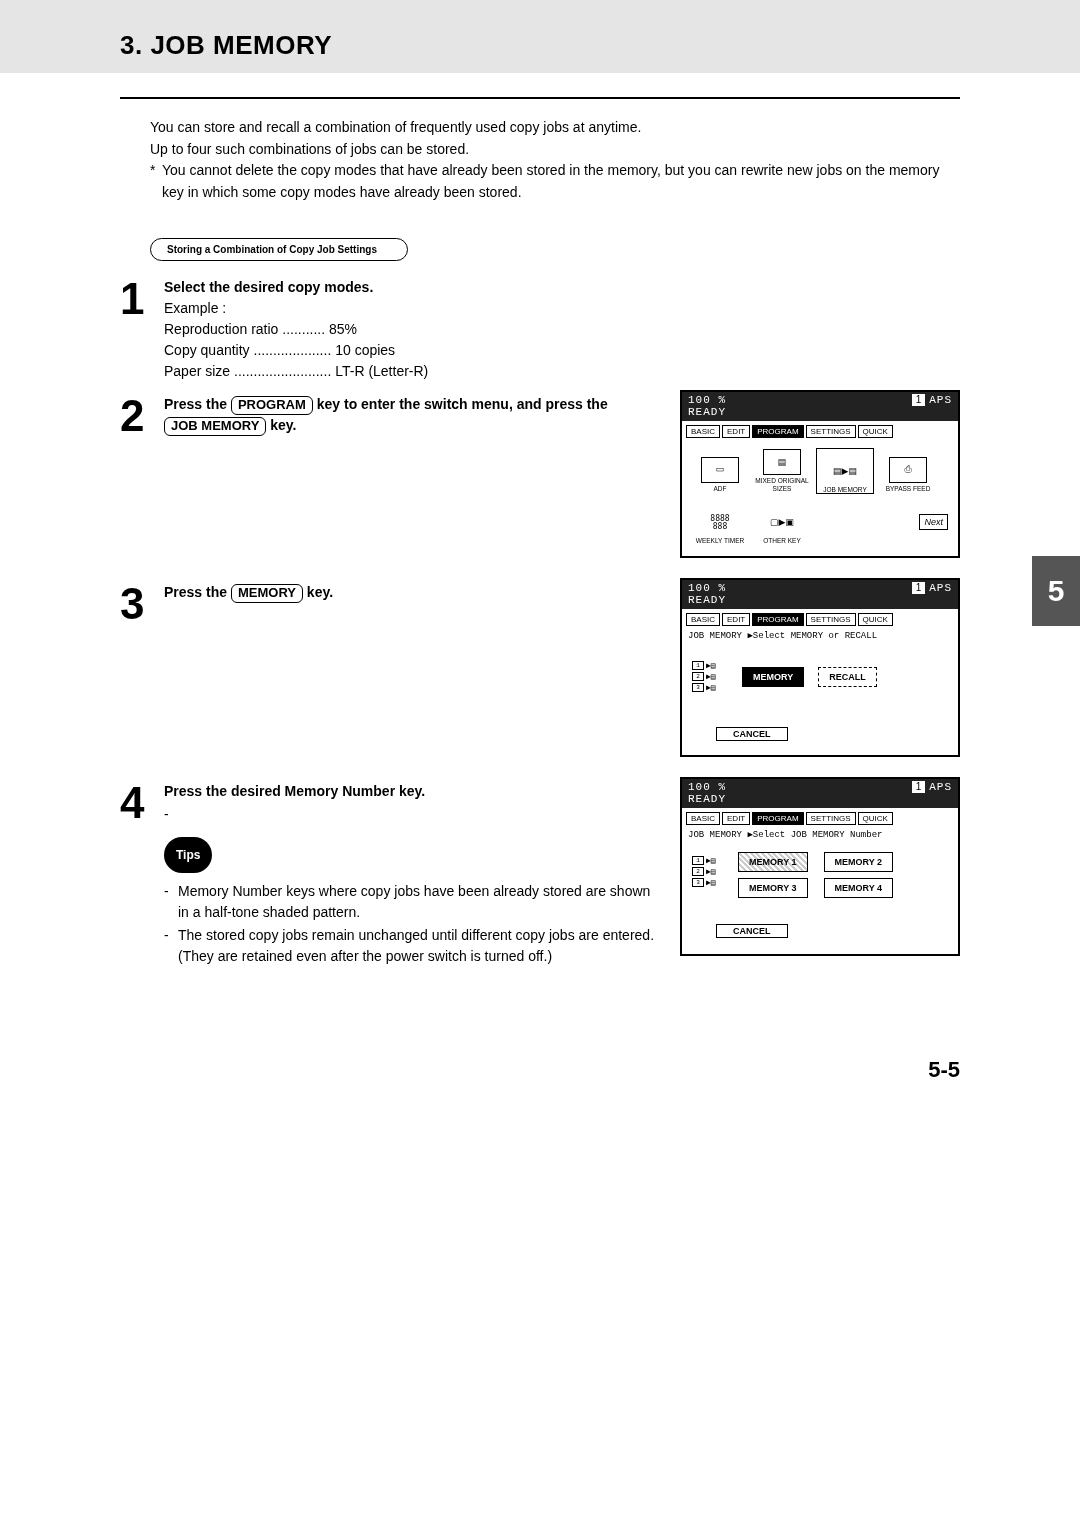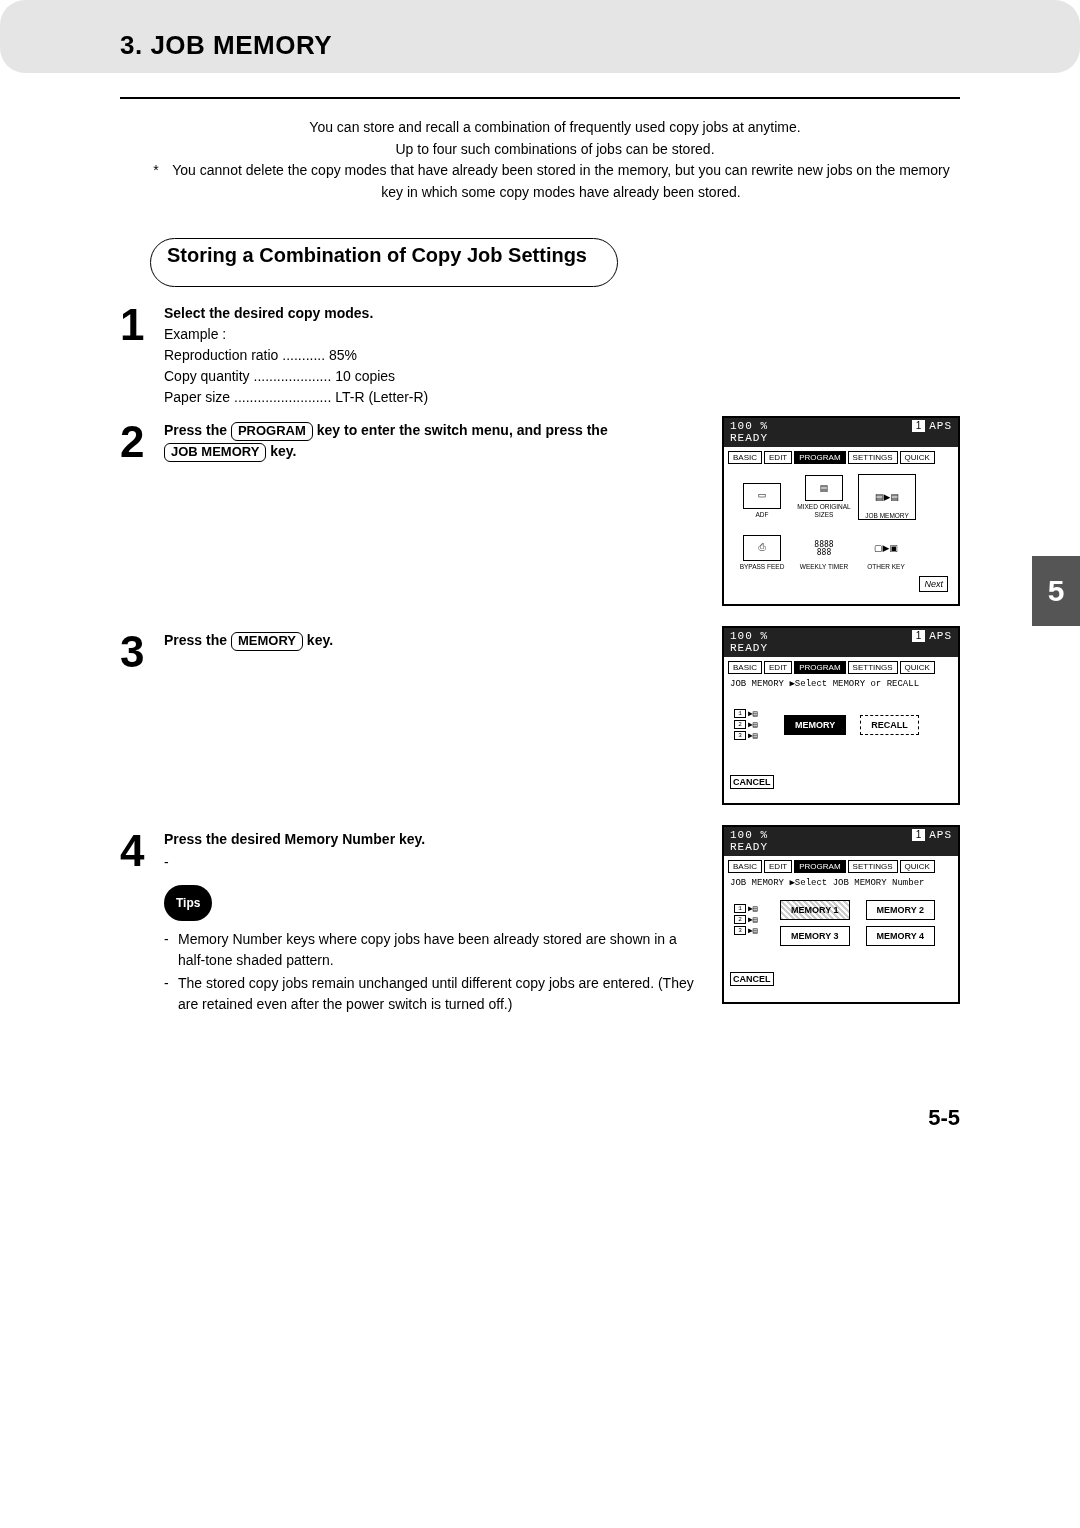--- a/index.html
+++ b/index.html
@@ -11,50 +11,48 @@
     background: #fff;
     width: 1080px;
   }
   .title-area {
     background: #e5e5e5;
     padding: 30px 0 12px 120px;
     font-size: 26px;
     font-weight: bold;
     font-family: "Arial", Helvetica, sans-serif;
     letter-spacing: 0.5px;
-    border-radius: 25px;
   }
   .content {
     padding: 0 120px 0 120px;
   }
   hr.sep {
     border: none;
     border-top: 2px solid #000;
     margin: 24px 0 18px 0;
   }
   .intro {
     margin-left: 30px;
     font-size: 14px;
     line-height: 1.55;
-    text-align: center;
   }
   .intro .note {
     display: flex;
   }
   .intro .note .ast {
     width: 12px;
     flex: 0 0 auto;
   }
   .section-header {
     display: inline-block;
     border: 1px solid #000;
     border-radius: 999px;
-    padding: 5px 30px 19px 16px;
-    font-weight: bold;
-    font-size: 20px;
+    padding: 5px 30px 5px 16px;
+    font-weight: bold;
+    font-size: 10px;
     margin: 34px 0 12px 30px;
   }
   .step {
     display: flex;
     align-items: flex-start;
     margin: 4px 0 8px 0;
   }
   .step .bignum {
     font-size: 44px;
     font-weight: 900;
@@ -107,21 +105,21 @@
   .two-col {
     display: flex;
     align-items: flex-start;
     gap: 10px;
     margin-bottom: 20px;
   }
   .two-col .left {
     flex: 1 1 auto;
   }
   .screen-box {
-    width: 238px;
+    width: 280px;
     flex: 0 0 auto;
   }
   .lcd {
     border: 2px solid #000;
     font-family: "Courier New", monospace;
     font-size: 10px;
     background: #fff;
   }
   .lcd-head {
     background: #222;
@@ -248,24 +246,25 @@
     border: 1px solid #000;
     font-size: 6px;
     display: flex;
     align-items: center;
     justify-content: center;
   }
   .cancel-btn {
     border: 1px solid #000;
     font-size: 9px;
     font-weight: bold;
-    padding: 1px 2px;
+    padding: 1px 16px;
     font-family: Arial, sans-serif;
     display: inline-block;
     margin-top: 20px;
+    margin-left: 28px;
   }
   .side-tab {
     position: absolute;
     right: 0;
     top: 556px;
     width: 48px;
     height: 70px;
     background: #555;
     color: #fff;
     font-size: 30px;

